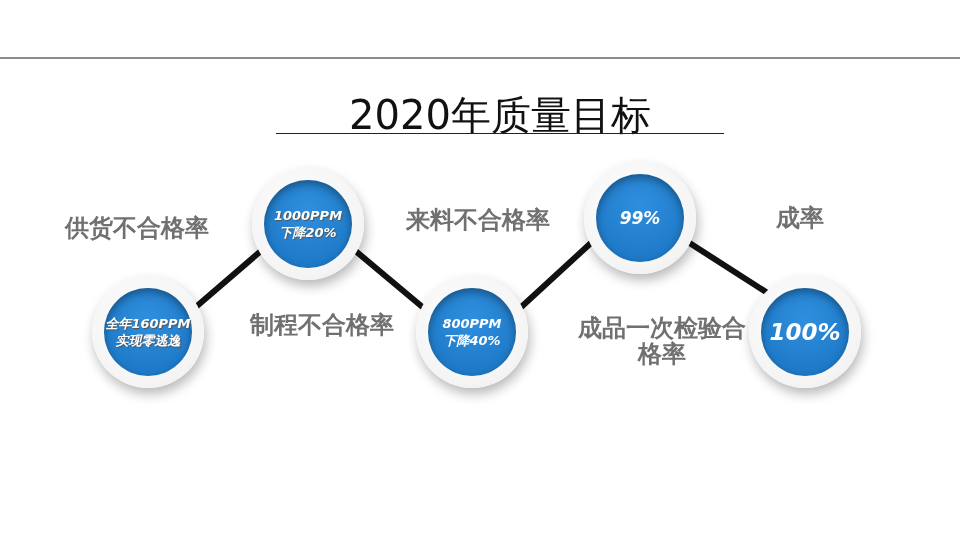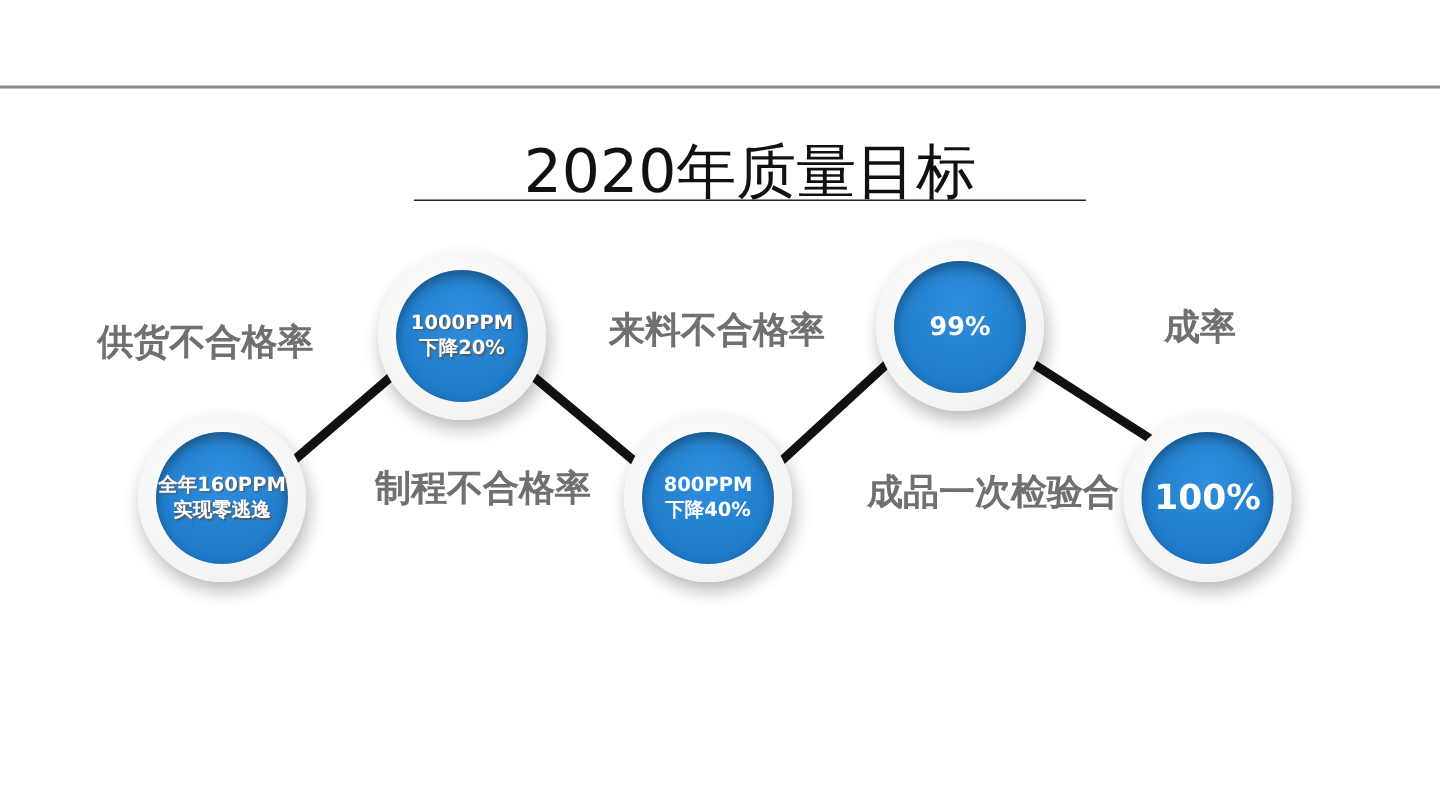--- a/index.html
+++ b/index.html
@@ -7,21 +7,21 @@
   .topline{position:absolute;left:0;top:57px;width:960px;height:2px;background:#8c8c8c;}
   .title{position:absolute;left:276px;top:92px;width:448px;text-align:center;font-size:40px;color:#111;font-family:"DejaVu Sans",sans-serif;line-height:46px;}
   .title-rule{position:absolute;left:276px;top:133px;width:448px;height:1px;background:#222;}
   svg.links{position:absolute;left:0;top:0;}
   .node{position:absolute;width:112px;height:112px;border-radius:50%;
     background:radial-gradient(circle at 45% 40%,#ffffff 0%,#f4f4f4 70%,#e6e6e6 100%);
     box-shadow:2px 6px 12px rgba(0,0,0,0.28);}
   .node .inner{position:absolute;left:12px;top:12px;width:88px;height:88px;border-radius:50%;
     background:radial-gradient(circle at 50% 35%,#2f8fde 0%,#1f7bc9 70%,#1a6fb8 100%);
     box-shadow:inset 0 4px 8px rgba(0,0,0,0.35);
-    display:flex;flex-direction:column;align-items:center;justify-content:center;color:#fff;font-weight:bold;text-align:center;}
+    display:flex;flex-direction:column;align-items:center;justify-content:center;color:#fff;font-weight:bold;text-align:center;font-style:italic;}
   .node .inner span{display:block;line-height:17px;}
   .sm{font-size:13px;}
   .silver{color:#e8e8e8;text-shadow:1px 1px 1px #555;}
   .md{font-size:17px;}
   .lg{font-size:23px;}
   .label{position:absolute;color:#707070;font-weight:bold;font-size:24px;text-align:center;line-height:26px;}
 </style>
 </head>
 <body>
 
@@ -62,20 +62,21 @@
 </div>
 <div class="label" style="left:398px;top:207px;width:160px;">来料不合格率</div>
 
 <div class="node" style="left:584px;top:162px;">
   <div class="inner">
     <span class="md">99%</span>
   </div>
 </div>
 <div class="label" style="left:572px;top:315px;width:180px;">
   <div>成品一次检验合</div>
+  <div>格率</div>
 </div>
 
 <div class="node" style="left:749px;top:276px;">
   <div class="inner">
     <span class="lg">100%</span>
   </div>
 </div>
 <div class="label" style="left:710px;top:205px;width:180px;">
   <div>成率</div>
 </div>

